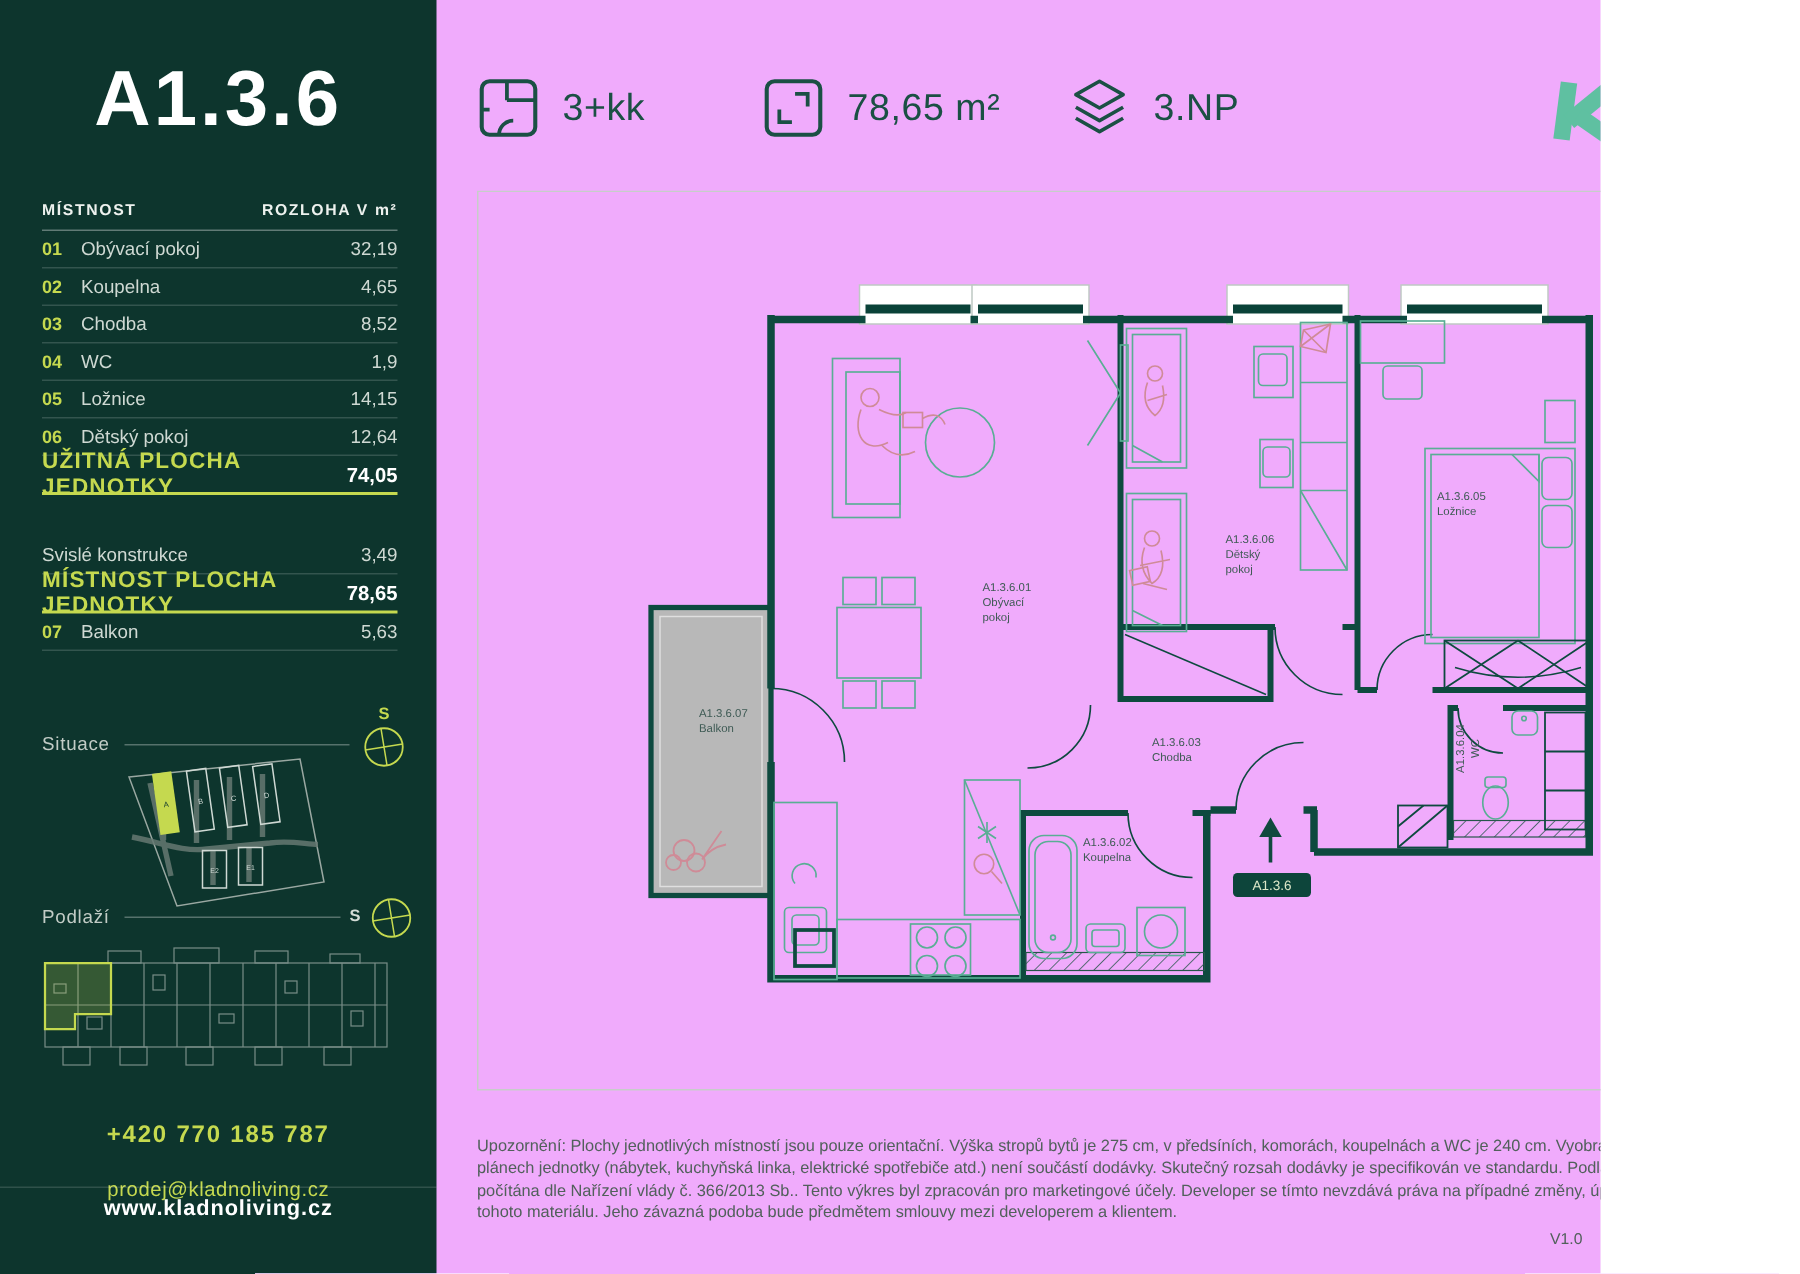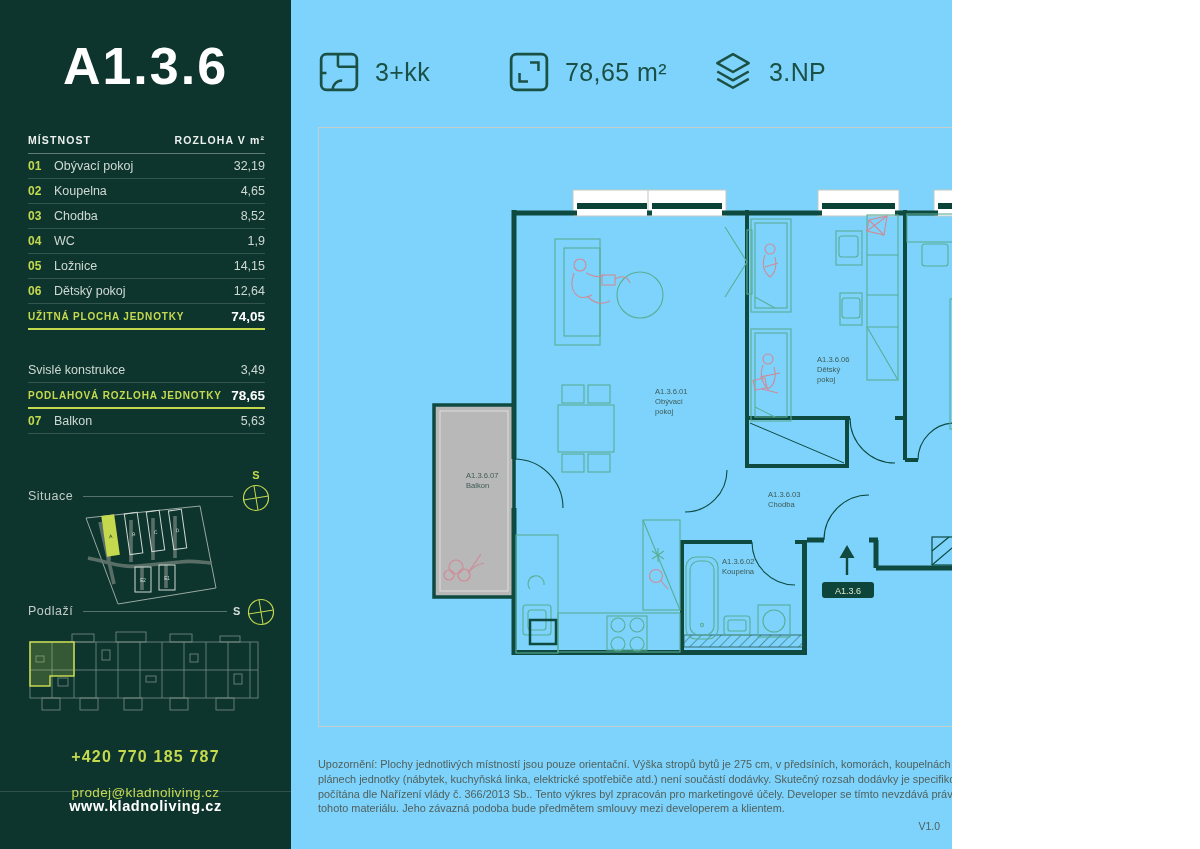--- a/index.html
+++ b/index.html
@@ -1,31 +1,31 @@
 <!DOCTYPE html>
 <html><head>
 <meta charset="utf-8">
 <style>
   html,body{margin:0;padding:0;background:#fff;}
-  .canvas{position:relative;width:952px;height:849px;background:#7dd3fc;overflow:hidden;
+  .canvas{position:relative;width:1067px;height:849px;background:#f0abfc;overflow:hidden;
           font-family:"Liberation Sans",sans-serif;}
   
   .sidebar{position:absolute;left:0;top:0;width:291px;height:849px;background:#0D352D;color:#D3DCD6;}
   .unit-title{position:absolute;top:36px;left:0;width:100%;text-align:center;
               font-size:52px;font-weight:700;letter-spacing:2px;color:#FFFFFF;}
   .tbl{position:absolute;left:28px;right:26px;top:134px;}
   .tbl-head{display:flex;justify-content:space-between;font-size:10.5px;letter-spacing:1.1px;
             color:#EDF1EE;font-weight:600;padding-bottom:7px;border-bottom:1px solid rgba(255,255,255,.35);}
   .row{display:flex;align-items:center;height:24px;font-size:12.5px;
        border-bottom:1px solid rgba(255,255,255,.16);}
   .row .num{color:#C5D94F;font-weight:700;width:26px;font-size:12px;}
   .row .nm{flex:1;color:#CFD9D3;}
   .row .ar{color:#CFD9D3;}
   .row.total{border-bottom:2px solid #C5D94F;}
-  .row.total .nm{color:#C5D94F;font-weight:700;font-size:10px;letter-spacing:.8px;}
+  .row.total .nm{color:#C5D94F;font-weight:700;font-size:15px;letter-spacing:.8px;}
   .row.total .ar{color:#FFFFFF;font-weight:700;font-size:13.5px;}
   .gap28{height:28px;border-bottom:none;}
   .sec-row{position:absolute;left:28px;right:22px;display:flex;align-items:center;gap:10px;}
   .sec-label{font-size:12.5px;color:#C2CCC6;letter-spacing:.5px;text-align:center;}
   .sec-rule{flex:1;height:1px;background:rgba(255,255,255,.3);}
   .contact{position:absolute;left:0;width:100%;text-align:center;}
   .phone{top:748px;font-size:16px;font-weight:700;letter-spacing:1.2px;color:#C5D94F;}
   .email{top:769px;font-size:13.5px;color:#C5D94F;letter-spacing:.4px;margin-top:16px;}
   .contact-rule{position:absolute;left:0;right:0;top:791px;height:1px;background:rgba(255,255,255,.14);}
   .web{top:798px;font-size:14.5px;font-weight:700;color:#FFFFFF;letter-spacing:.6px;}
@@ -87,21 +87,21 @@
       <div class="row total">
         <span class="nm">UŽITNÁ PLOCHA JEDNOTKY</span>
         <span class="ar">74,05</span>
       </div>
       <div class="row gap28"></div>
       <div class="row">
         <span class="nm">Svislé konstrukce</span>
         <span class="ar">3,49</span>
       </div>
       <div class="row total">
-        <span class="nm">PODLAHOVÁ ROZLOHA JEDNOTKY</span>
+        <span class="nm">MÍSTNOST PLOCHA JEDNOTKY</span>
         <span class="ar">78,65</span>
       </div>
       <div class="row">
         <span class="num">07</span>
         <span class="nm">Balkon</span>
         <span class="ar">5,63</span>
       </div>
     </div>
 
     <div class="sec-row" style="top:489px;right:58px;">

